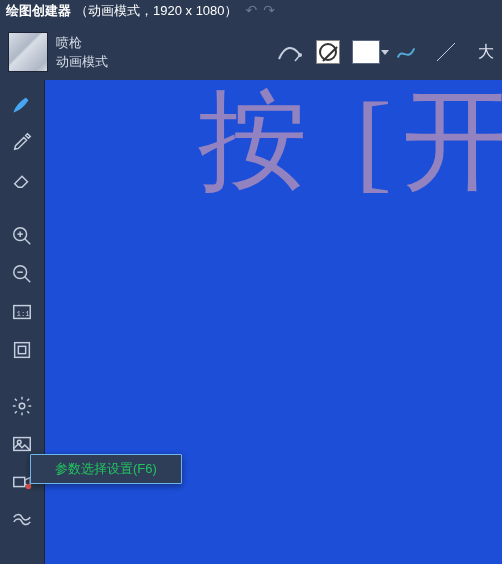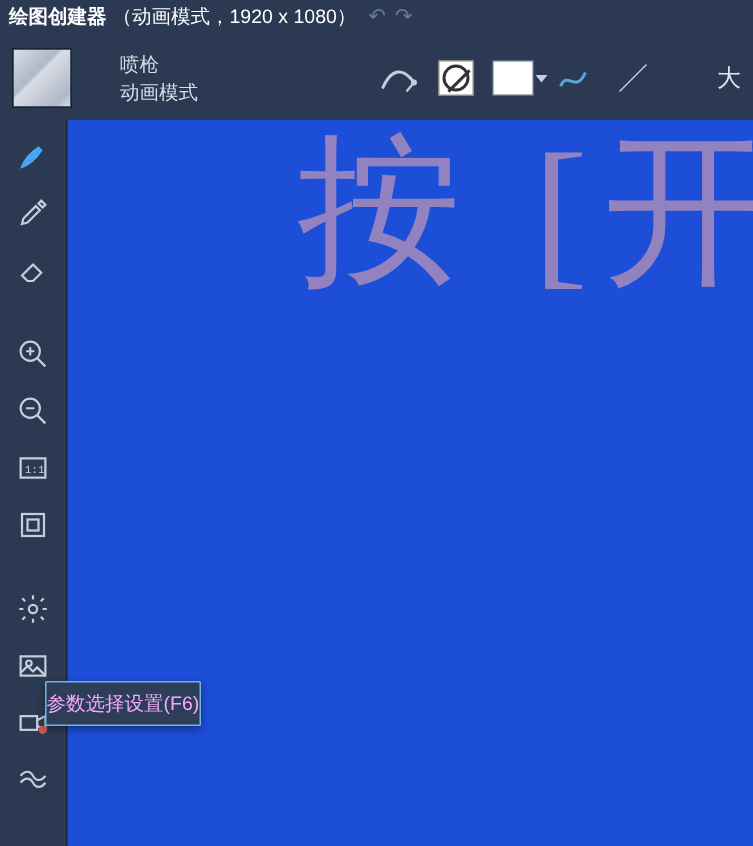--- a/index.html
+++ b/index.html
@@ -24,21 +24,20 @@
   .titlebar .subtitle { font-weight: normal; margin-left: 4px; color: #fff; }
   .titlebar .nav-arrows { margin-left: 8px; display: flex; gap: 6px; }
   .titlebar .nav-arrows span { color: #6a7a95; font-size: 14px; cursor: default; }
 
   .toolbar {
     height: 56px;
     display: flex;
     align-items: center;
     padding: 4px 8px;
     background: #2b3a52;
-    gap: 24px;
   }
   .brush-preview {
     width: 40px; height: 40px;
     background: linear-gradient(135deg,#d9dee6 0%,#afb8c7 40%,#d9dee6 45%,#afb8c7 85%,#d9dee6 100%);
     border: 1px solid #1a2436;
     margin-right: 8px;
   }
   .brush-labels { display: flex; flex-direction: column; font-size: 13px; line-height: 1.5; }
   .brush-labels .main { color: #d7deea; }
   .brush-labels .sub { color: #d7deea; }
@@ -111,23 +110,23 @@
     white-space: nowrap;
     line-height: 1;
     padding-top: 6px;
   }
   .tooltip {
     position: absolute;
     left: 30px;
     top: 454px;
     background: #2e3d58;
     border: 1px solid #6fb6e8;
-    color: #f0abfc;
+    color: #22c55e;
     font-size: 13px;
-    padding: 5px 0;
+    padding: 5px 24px;
     border-radius: 1px;
     box-shadow: 0 2px 6px rgba(0,0,0,.4);
     z-index: 10;
   }
 </style>
 </head>
 <body>
 
 <div class="titlebar">
   <span class="title">绘图创建器</span>

